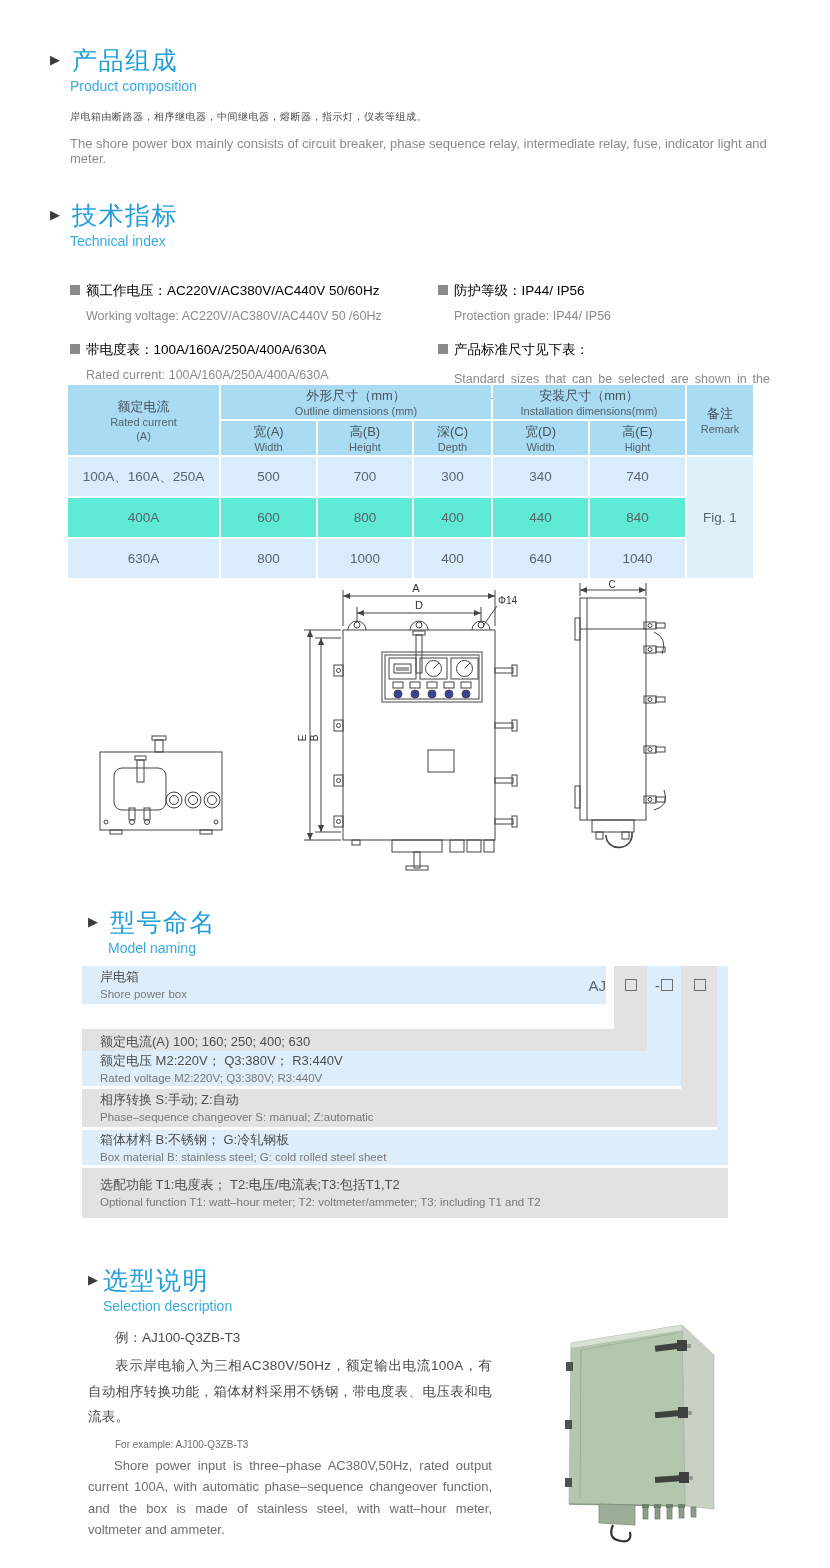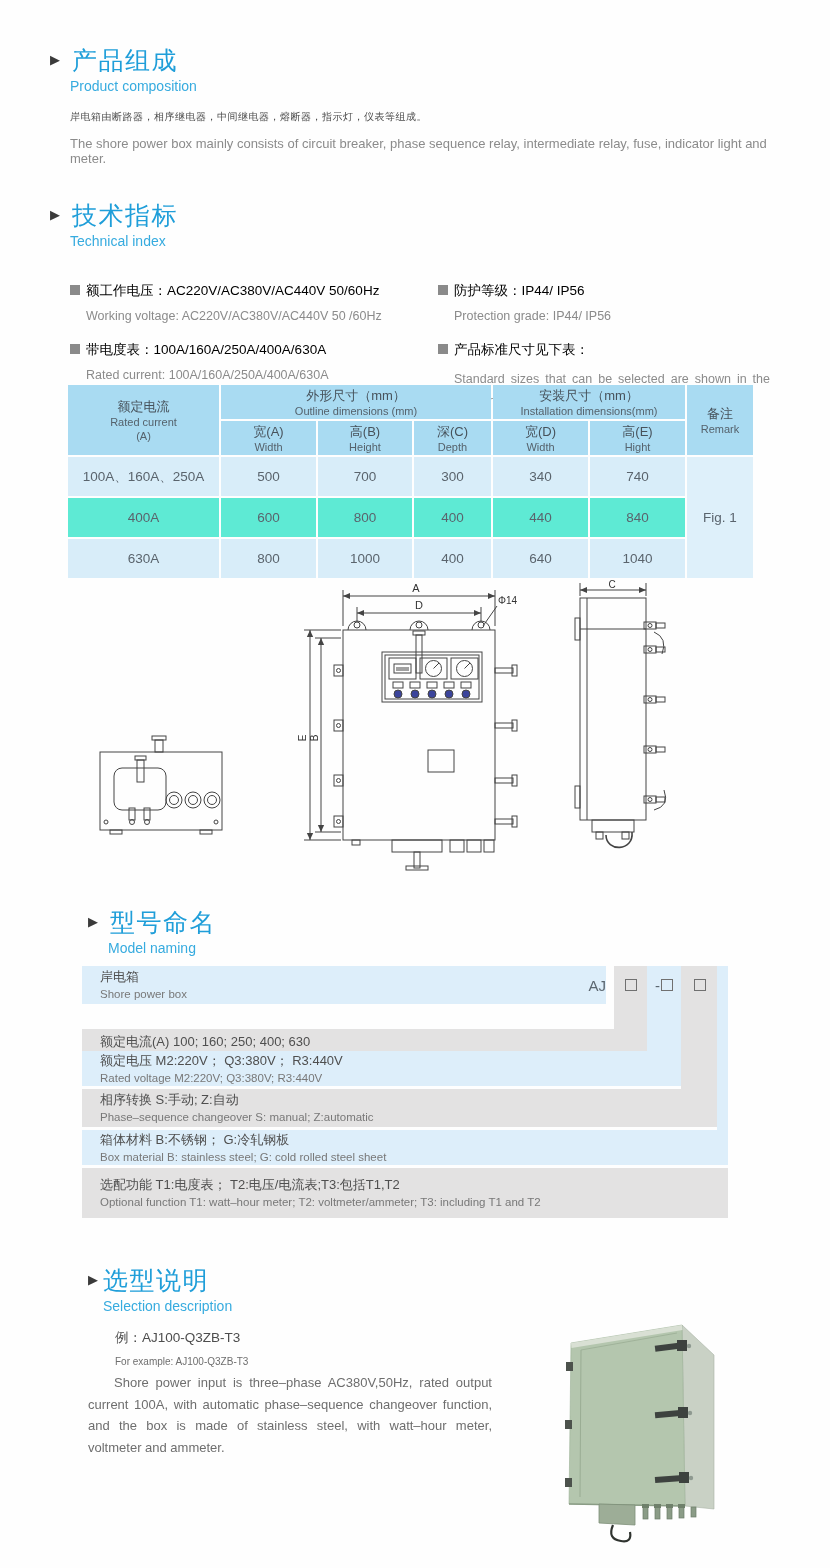--- a/index.html
+++ b/index.html
@@ -413,20 +413,21 @@
     </div>
   </div>
 
   <div id="sec-sel">
     <div class="sec-head">
       <span class="arrow">▶</span>
       <span class="h-cn">选型说明</span>
     </div>
     <div class="h-en">Selection description</div>
     <div class="sel-ex-cn">例：AJ100-Q3ZB-T3</div>
+    <div class="sel-cn">表示岸电输入为三相AC380V/50Hz，额定输出电流100A，有自动相序转换功能，箱体材料采用不锈钢，带电度表、电压表和电流表。</div>
     <div class="sel-ex-en">For example: AJ100-Q3ZB-T3</div>
     <div class="sel-en">Shore power input is three–phase AC380V,50Hz, rated output current 100A, with automatic phase–sequence changeover function, and the box is made of stainless steel, with watt–hour meter, voltmeter and ammeter.</div>
   </div>
 
   <svg class="photo-svg" width="285" height="272" viewBox="0 0 285 272">
     <g>
       <polygon points="147,33 179,63 179,217 150,214" fill="#c9d1c5" stroke="#a8b2a4" stroke-width="0.6"></polygon>
       <polygon points="36,51 147,33 150,214 34,212" fill="#b4c6ae" stroke="#9bb096" stroke-width="0.6"></polygon>
       <polygon points="36,51 147,33 147.5,38 36.5,56" fill="#d9e0d4"></polygon>
       <line x1="46" y1="58" x2="45" y2="205" stroke="#9aad94" stroke-width="1"></line>

